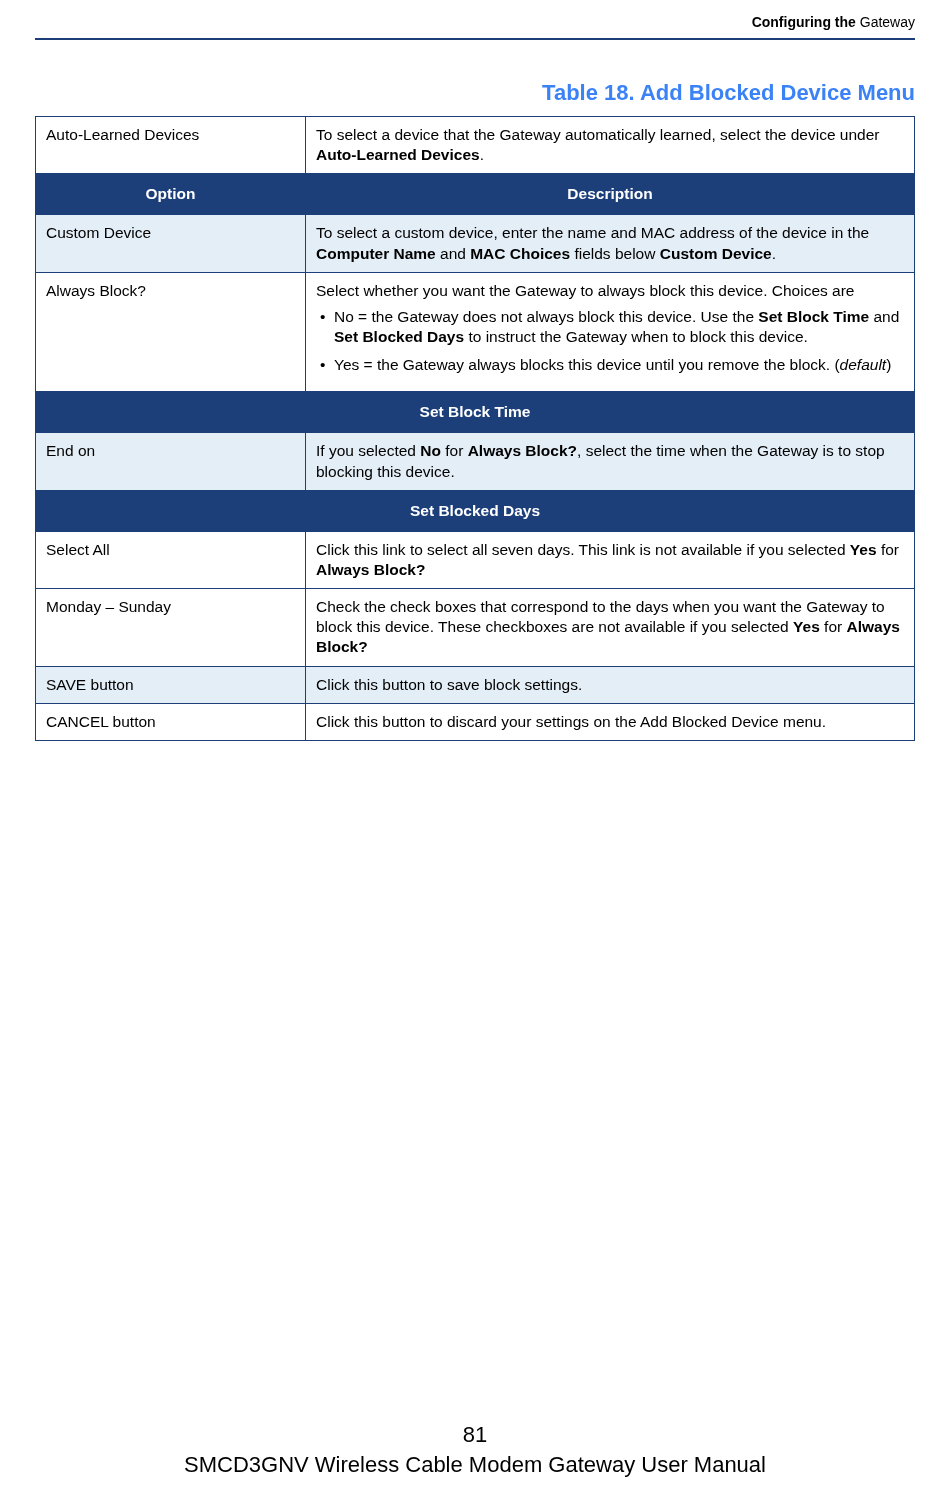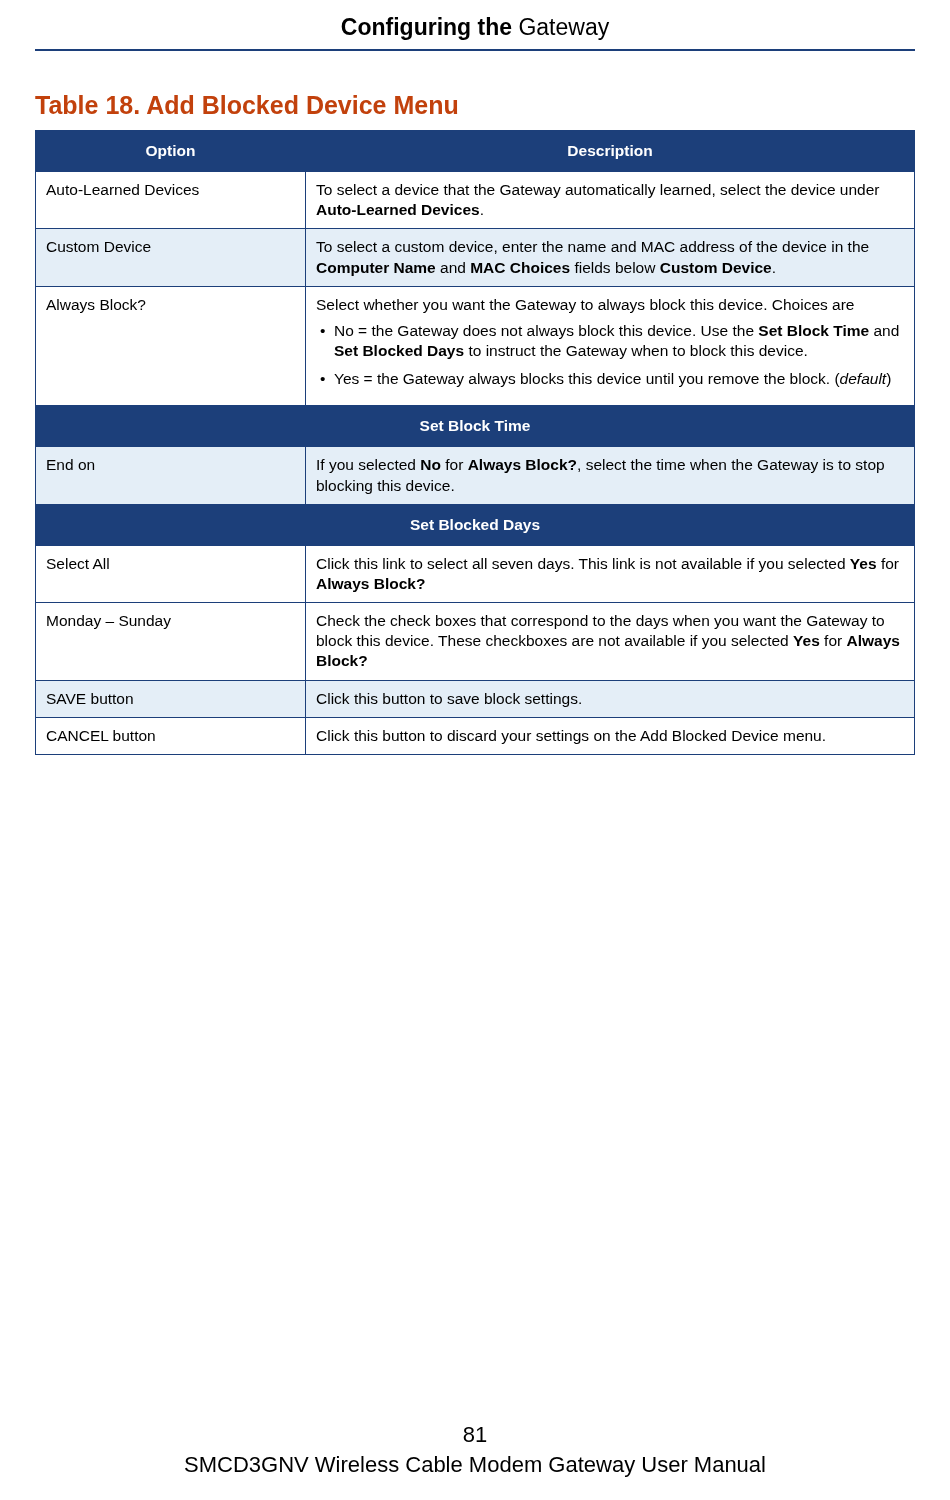--- a/index.html
+++ b/index.html
@@ -6,33 +6,33 @@
     body {
       font-family: Arial, Helvetica, sans-serif;
       background: #fff;
       width: 950px;
       height: 1500px;
       padding: 0 35px;
       position: relative;
       color: #000;
     }
     .header {
-      text-align: center;
+      text-align: right;
       padding: 14px 0 8px 0;
       border-bottom: 2px solid #1c3f7a;
-      font-size: 23px;
+      font-size: 14px;
       color: #000;
     }
     .header b { font-weight: bold; }
     .table-caption {
-      text-align: left;
+      text-align: right;
       font-weight: bold;
-      font-size: 25px;
+      font-size: 22px;
       margin: 40px 0 10px 0;
-      color: #c2410c;
+      color: #3b82f6;
     }
     table.doc {
       width: 100%;
       border-collapse: collapse;
       font-size: 15.5px;
       line-height: 1.3;
     }
     table.doc th, table.doc td {
       border: 1px solid #1c3f7a;
       padding: 8px 10px;
@@ -89,29 +89,29 @@
 
 <div class="header">
   <b>Configuring the </b><span>Gateway</span>
 </div>
 
 <div class="table-caption">Table 18. Add Blocked Device Menu</div>
 
 <table class="doc">
   <tbody>
       <tr>
-    <th class="hdr opt">Option</th>
-    <th class="hdr">Description</th>
-  </tr>
-
-  <tr>
     <td class="opt">Auto-Learned Devices</td>
     <td>
       <span>To select a device that the Gateway automatically learned, select the device under </span><span class="bold">Auto-Learned Devices</span><span>.</span>
     </td>
+  </tr>
+
+  <tr>
+    <th class="hdr opt">Option</th>
+    <th class="hdr">Description</th>
   </tr>
 
   <tr class="alt">
     <td class="opt">Custom Device</td>
     <td>
       <span>To select a custom device, enter the name and MAC address of the device in the </span><span class="bold">Computer Name</span><span> and </span><span class="bold">MAC Choices</span><span> fields below </span><span class="bold">Custom Device</span><span>.</span>
     </td>
   </tr>
 
   <tr>

